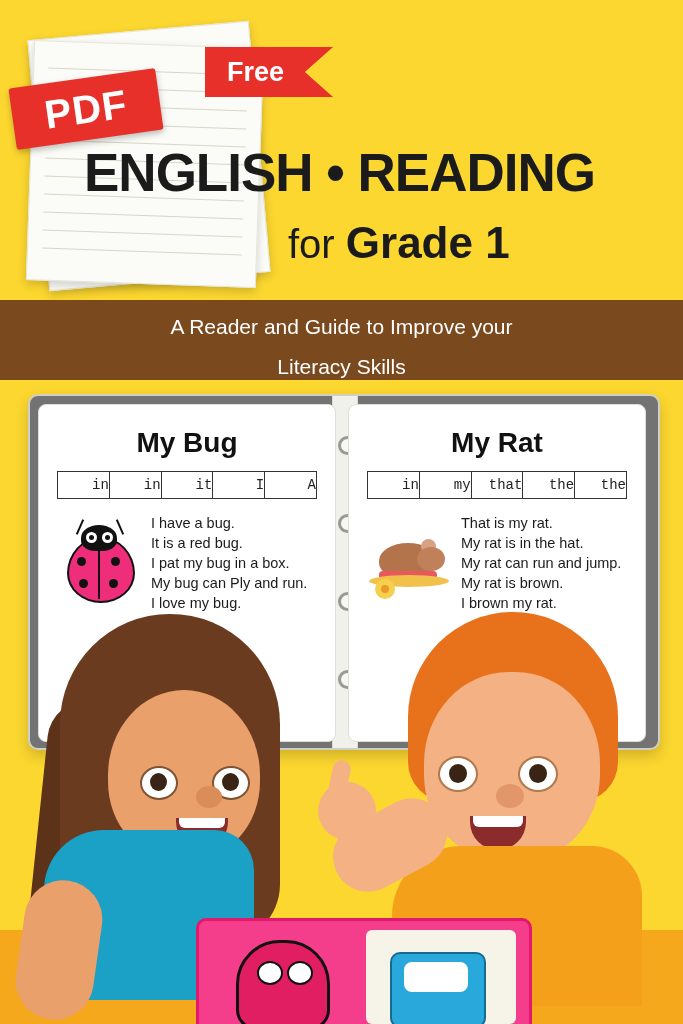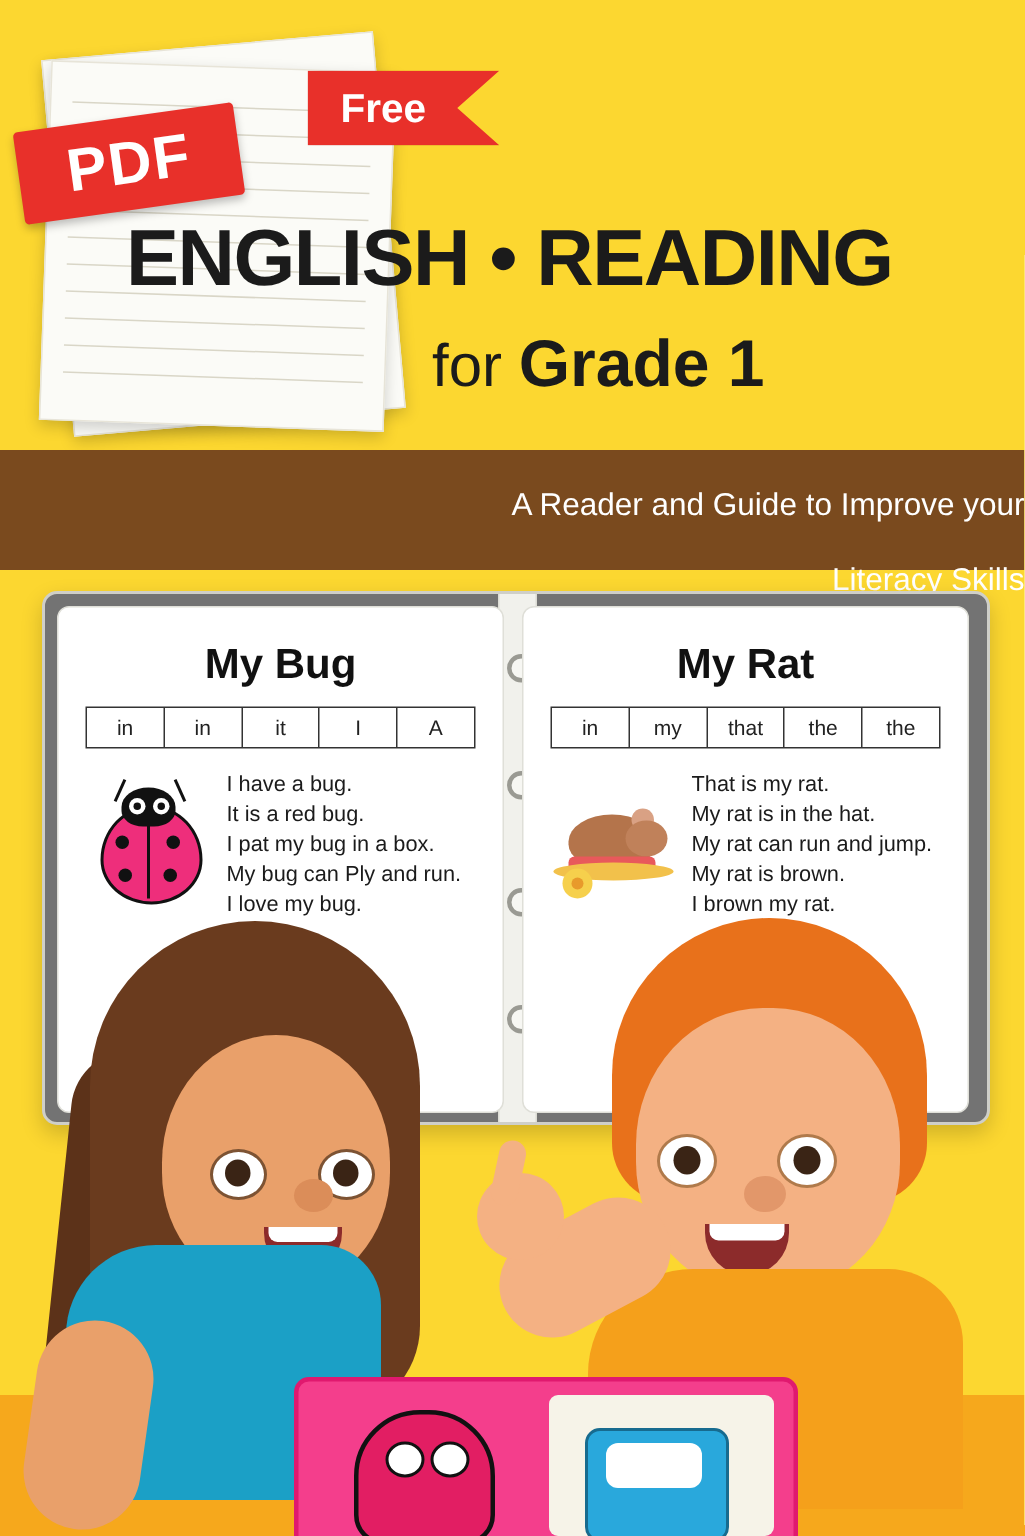--- a/index.html
+++ b/index.html
@@ -61,42 +61,43 @@
     position:absolute;left:288px;top:218px;
     font-size:40px;color:#1b1b1b;white-space:nowrap;
   }
   .title-sub b{font-weight:bold;font-size:44px;}
 
   
   .band{
     position:absolute;left:0;top:300px;width:683px;height:80px;
     background:#7A4A1E;color:#fff;text-align:center;
   }
-  .band div{font-size:21px;line-height:27px;padding-top:23px;text-align:right;}
+  .band div{font-size:21px;line-height:27px;padding-top:13px;}
 
   
   .book{
     position:absolute;left:28px;top:394px;width:628px;height:352px;
     background:#737373;border:2px solid #cfcfc8;border-radius:10px;
     box-shadow:0 6px 14px rgba(0,0,0,.18);
   }
   .page{position:absolute;top:8px;height:336px;width:296px;background:#fff;border:1px solid #dfdfd8;border-radius:8px;}
   .page-left{left:8px;}
   .page-right{left:318px;}
   .spine{position:absolute;left:302px;top:0;width:24px;height:352px;background:#f1f1ec;border-left:1px solid #dcdcd4;border-right:1px solid #dcdcd4;}
   .ring{position:absolute;left:308px;width:13px;height:13px;border:3px solid #9a9a93;border-radius:50%;background:#f7f7f3;}
   .ring.r1{top:40px;}.ring.r2{top:118px;}.ring.r3{top:196px;}.ring.r4{top:274px;}
 
   .page-title{
     text-align:center;font-size:28px;font-weight:bold;color:#111;margin-top:22px;
   }
   .wordrow{display:flex;margin:12px 18px 0 18px;border:1px solid #333;}
   .wordrow span{
-    flex:1;text-align:center;font-size:14px;padding:5px 0;color:#222;
+    flex:1;text-align:right;font-size:14px;padding:5px 0;color:#222;
     border-right:1px solid #333;
+    font-family:Liberation Mono, monospace;
   }
   .wordrow span:last-child{border-right:none;}
 
   .content{display:flex;margin-top:14px;padding:0 14px;}
   .art{width:92px;height:104px;position:relative;flex:none;}
   .lines{font-size:14.5px;line-height:20px;color:#1b1b1b;padding-left:6px;}
   .lines p{margin:0;}
 
   
   .lb-body{position:absolute;left:14px;top:24px;width:64px;height:62px;background:#EE2E7B;border-radius:50%/55% 55% 45% 45%;border:2px solid #111;}

